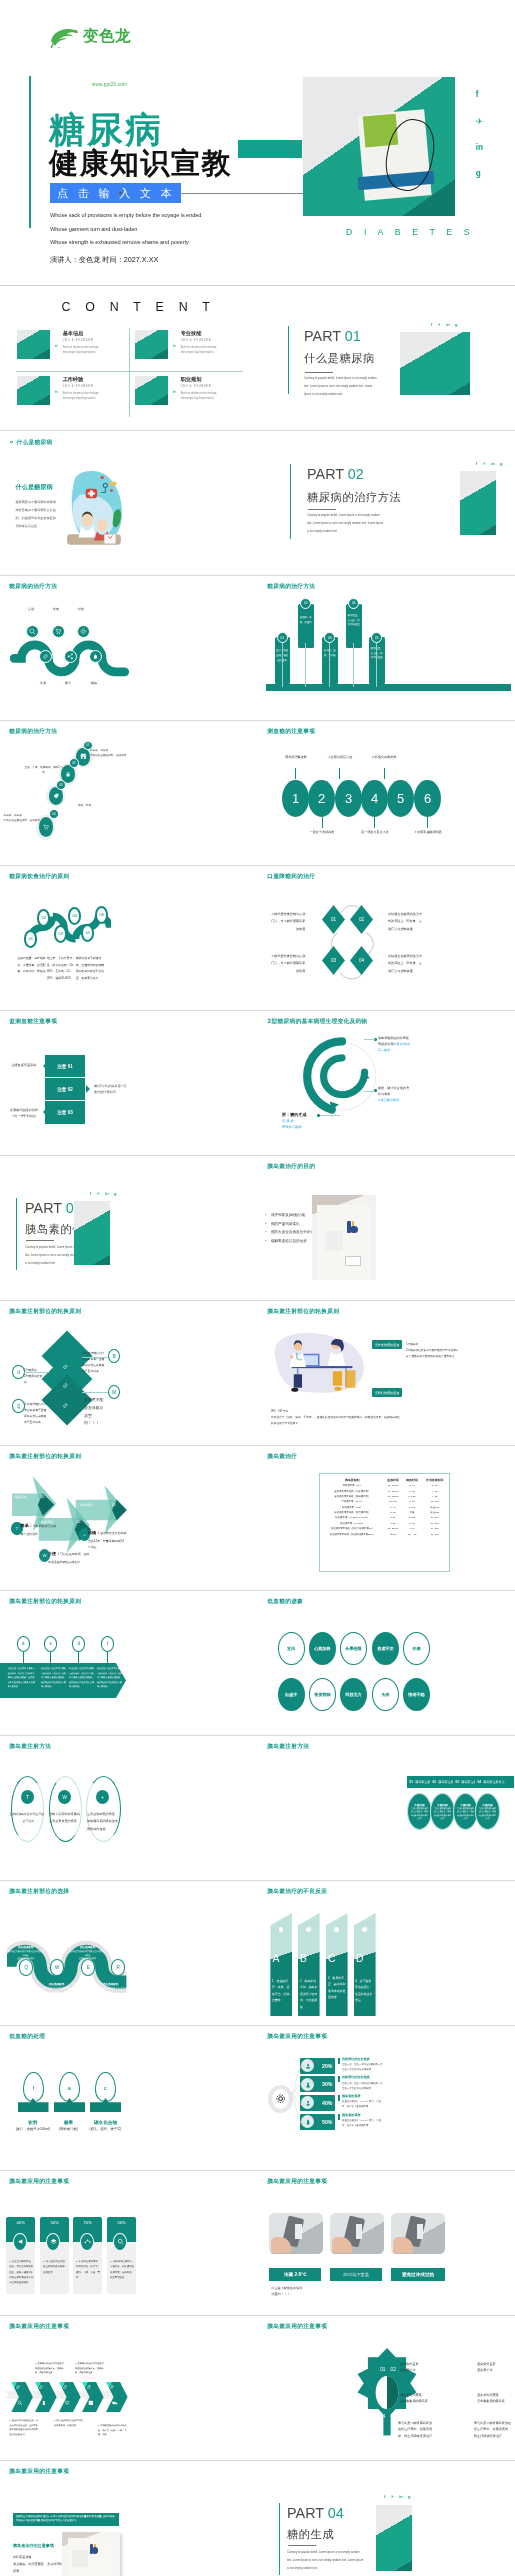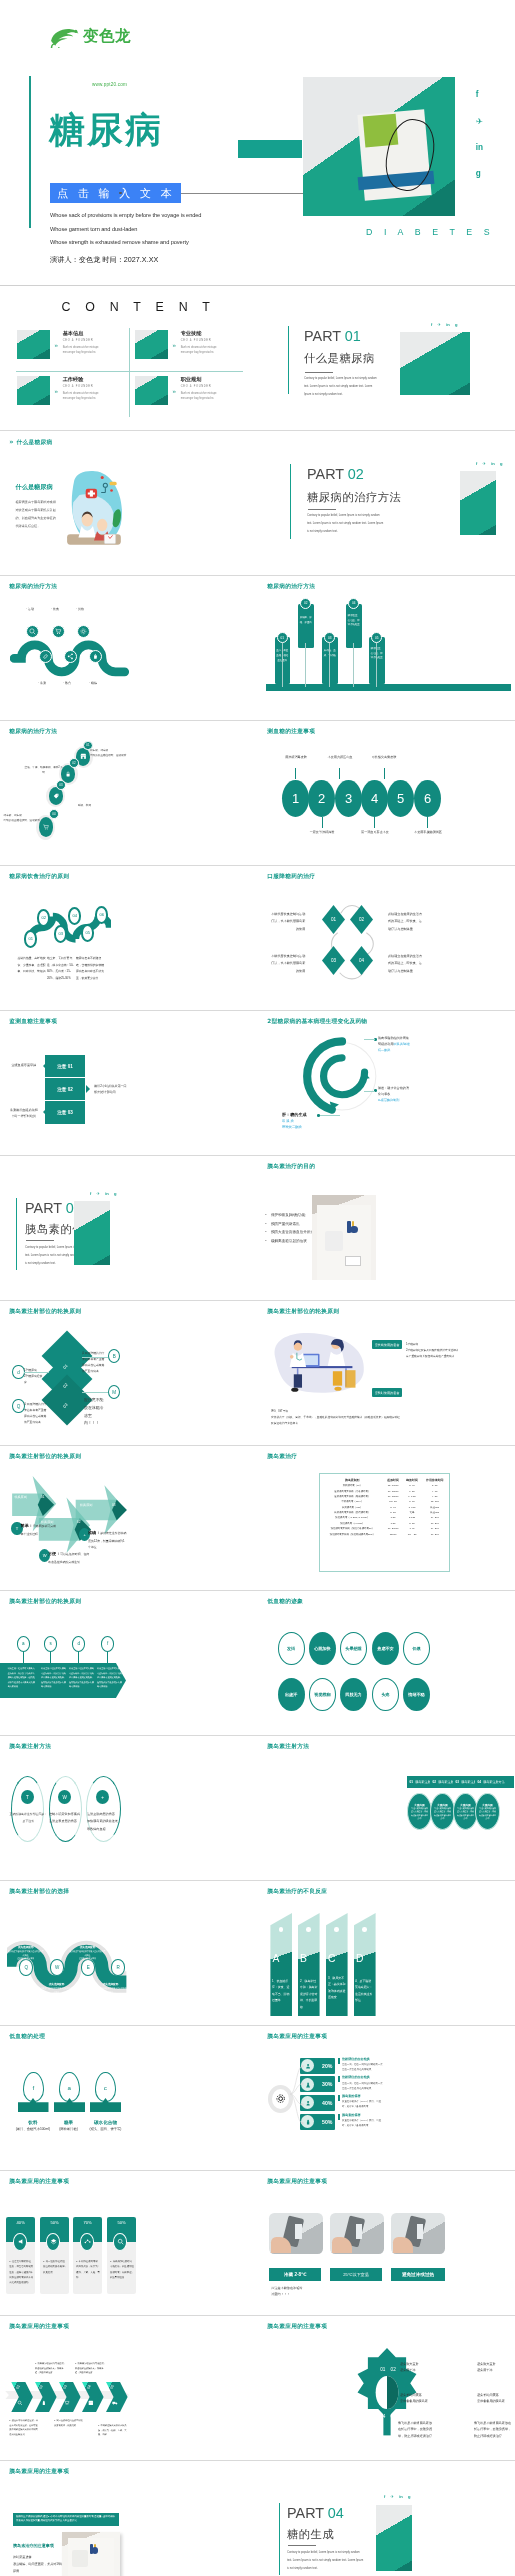--- a/index.html
+++ b/index.html
@@ -59,21 +59,21 @@
   .hero-en { position: absolute; left: 50px; top: 212px; }
   .hero-en p { font-size: 5.7px; color: #333; margin-bottom: 7.7px; letter-spacing:-0.1px;}
   .hero-meta { position: absolute; left: 50px; top: 255px; font-size: 7.2px; color:#222; }
   .hero-img {
     position: absolute; left: 303px; top: 77px; width: 152px; height: 139px;
     background: linear-gradient(145deg,#e7e9ea 0 40%, #1aa388 40% 85%, #0f7c6b 85%);
     overflow:hidden;
   }
   .hero-green-block { position:absolute; left:238px; top:140px; width:64px; height:17.5px; background:#15a08e; }
   .hero-social { position: absolute; right: 32px; top: 90px; display:flex; flex-direction:column; gap:17px; color:#18a391; font-size:8.2px; font-weight:bold;}
-  .hero-diabetes { position: absolute; left: 366px; top: 227px; font-size:8.8px; letter-spacing:4.6px; color:#18a391; }
+  .hero-diabetes { position: absolute; left: 346px; top: 227px; font-size:8.8px; letter-spacing:4.6px; color:#18a391; }
 
   
   .grid { display: grid; grid-template-columns: repeat(2, 258px); }
   .slide {
     position: relative;
     width: 278px; height: 145px;
     background: #fff;
     border-right: 1px solid #d9d9d9;
     border-bottom: 1px solid #d9d9d9;
     overflow: hidden;
@@ -127,20 +127,21 @@
         <circle cx="52" cy="12" r="3" fill="#49b04c"></circle>
         <path d="M12 36 a7 7 0 1 0 7 7" fill="none" stroke="#49b04c" stroke-width="3"></path>
       </svg>
       <span class="logo-zh">变色龙</span>
     </div>
     <div class="logo-url">www.ppt20.com</div>
   </div>
 
   <div class="hero-bar"></div>
   <div class="hero-h1">糖尿病</div>
+  <div class="hero-h2">健康知识宣教</div>
 
   <div class="hero-tag-wrap">
     <span class="hero-tag">点 击 输 入 文 本</span>
     <span class="hero-tag-line"></span>
   </div>
 
   <div class="hero-en">
     <p>Whose sack of provisions is empty before the voyage is ended</p>
     <p>Whose garment torn and dust-laden</p>
     <p>Whose strength is exhausted  remove shame and poverty</p>

